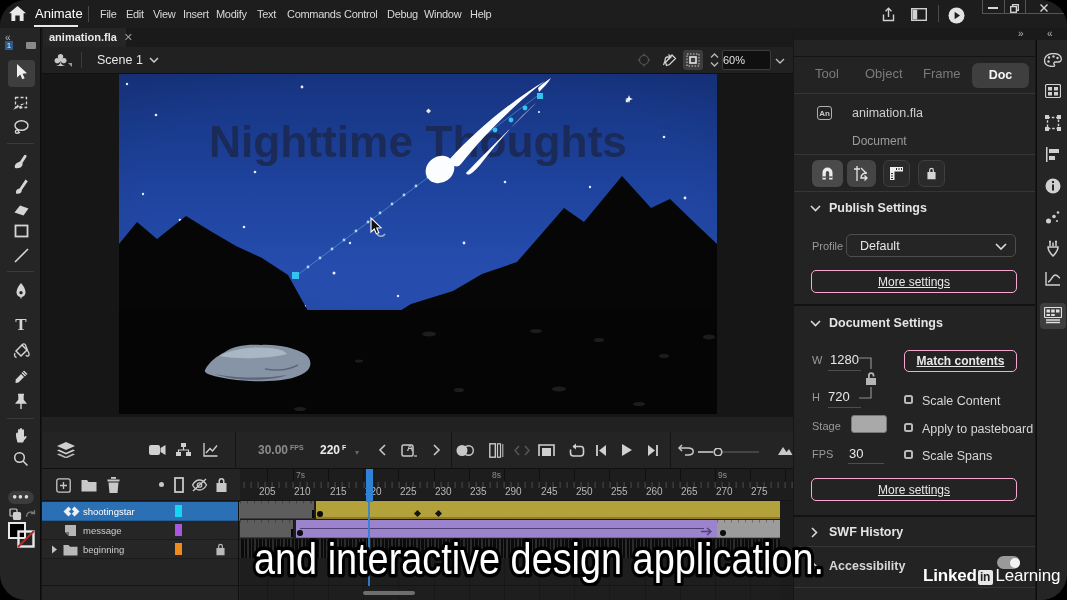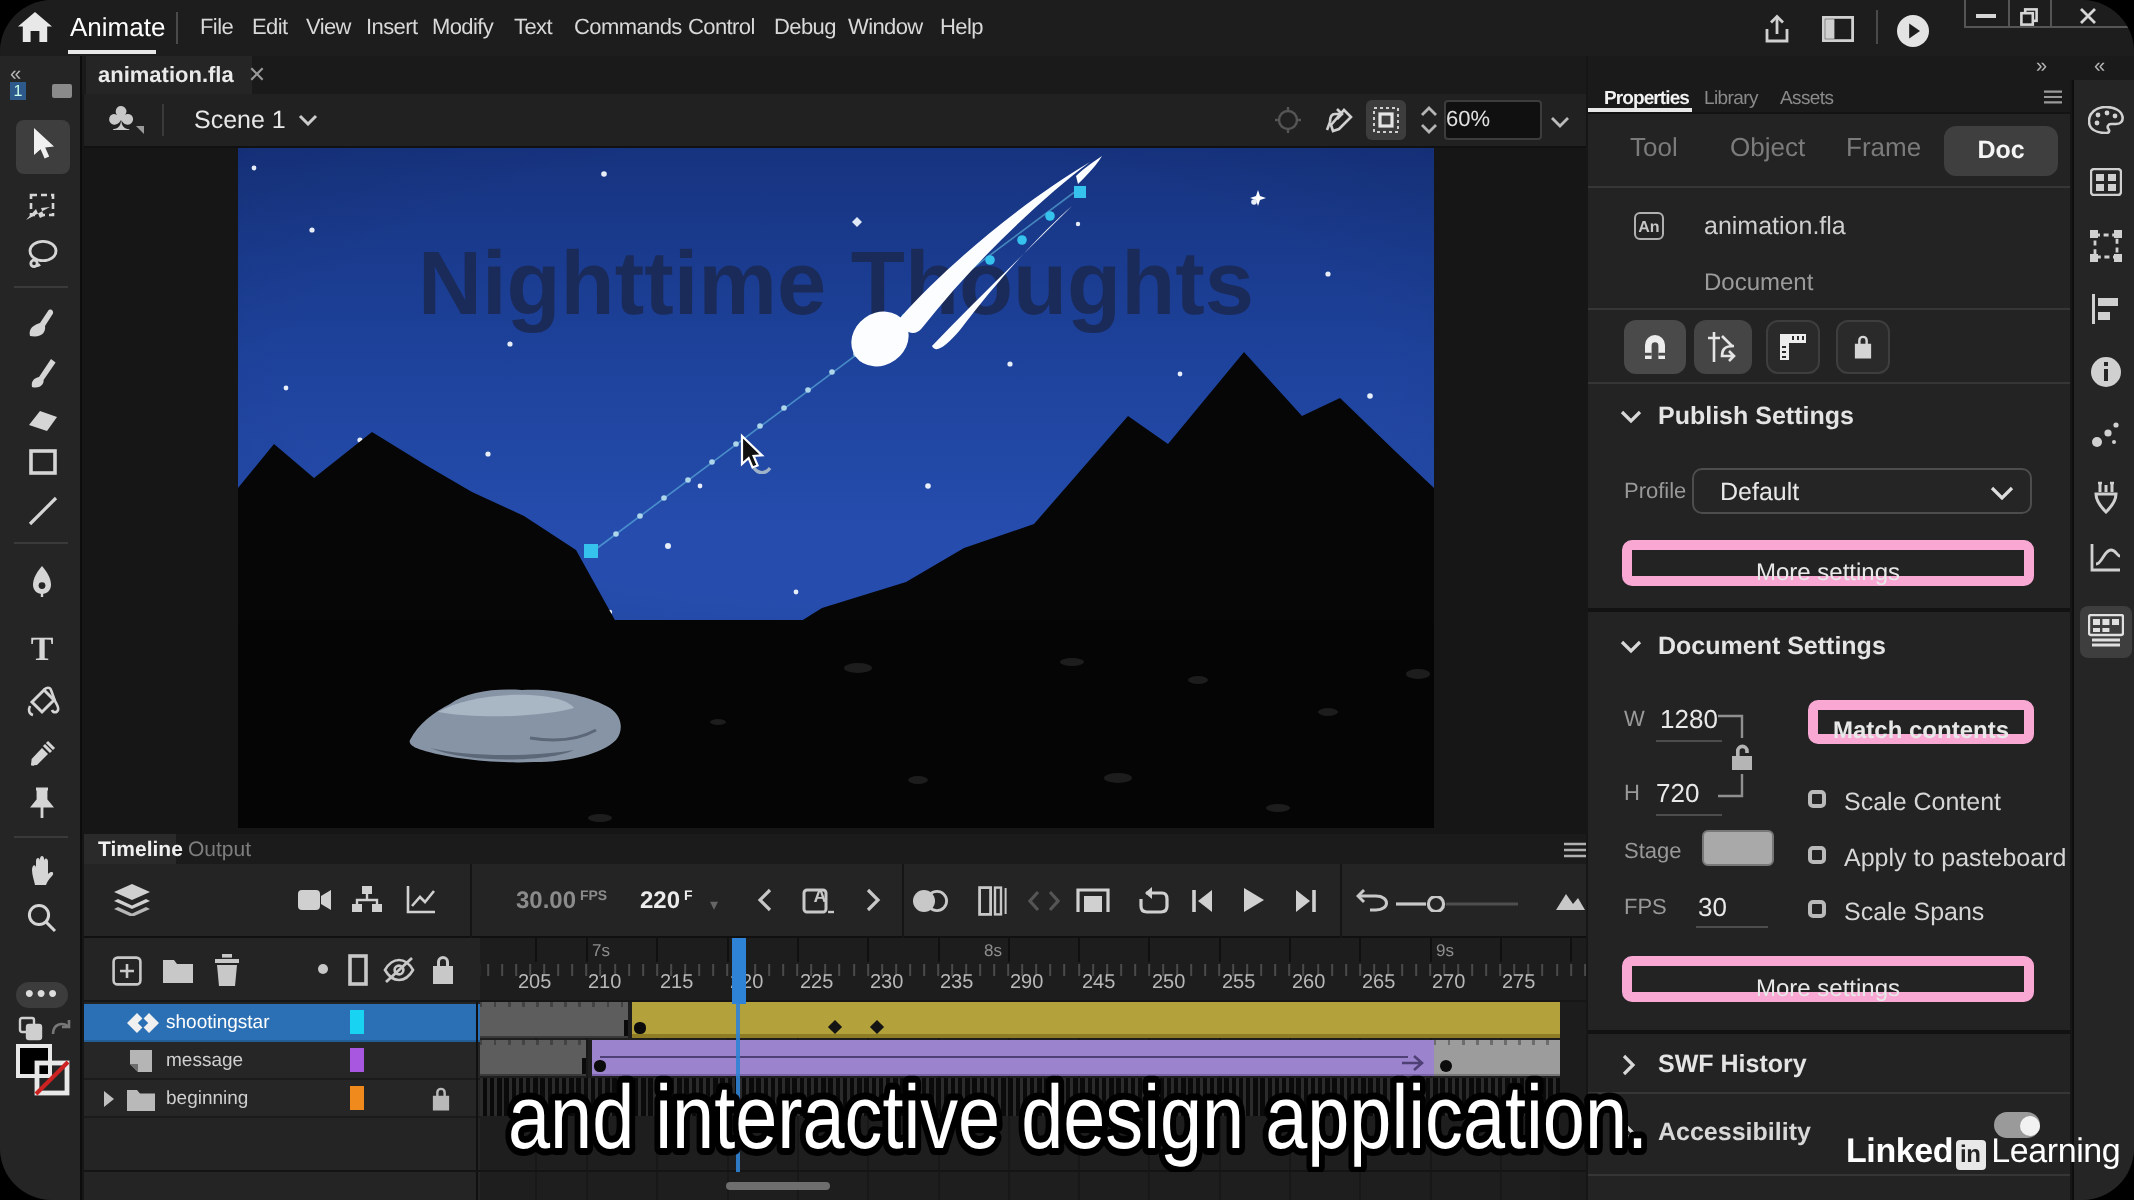--- a/index.html
+++ b/index.html
@@ -31,21 +31,21 @@
 #tl-tabs{position:absolute;left:0;top:0;width:751px;height:15px;background:#1b1b1b;}
 #tl-toolbar{position:absolute;left:0;top:15px;width:751px;height:37px;background:#242424;border-bottom:1px solid #101010;}
 #tl-left{position:absolute;left:0;top:53px;width:198px;height:147px;background:#242424;}
 #tl-frames{position:absolute;left:198px;top:53px;width:553px;height:147px;background:#1e1e1e;overflow:hidden;}
 .lrow{position:absolute;left:0;width:198px;height:19px;background:#262626;border-bottom:1px solid #1b1b1b;color:#cfcfcf;font-size:9.5px;}
 
 #propstrip{position:absolute;left:794px;top:28px;width:273px;height:12px;background:#1a1a1a;}
 #props{position:absolute;left:794px;top:40px;width:241px;height:560px;background:#232323;}
 #rightstrip{position:absolute;left:1036px;top:40px;width:31px;height:560px;background:#252525;border-left:1px solid #0d0d0d;}
 .hdr{font-weight:bold;color:#e4e4e4;font-size:12.5px;}
-.btn{position:absolute;border:5px solid #f9a8d4;border-radius:5px;color:#e8e8e8;font-size:12px;text-align:center;}
+.btn{position:absolute;border:1px solid #f9a8d4;border-radius:5px;color:#e8e8e8;font-size:12px;text-align:center;text-decoration:underline;}
 .chk{position:absolute;width:9px;height:9px;border:2px solid #b9b9b9;border-radius:2.5px;}
 .chklbl{position:absolute;color:#d6d6d6;font-size:12.5px;}
 .dimlbl{position:absolute;color:#999;font-size:11px;}
 svg{display:block;}
 </style></head>
 <body>
 <div id="app">
   <div id="topbar">
     <svg class="abs" style="left:8px;top:5px" width="19" height="18" viewBox="0 0 19 18">
         <path d="M9.5 1 L18 8.3 L15.6 8.3 L15.6 16 L11.7 16 L11.7 10.5 L7.3 10.5 L7.3 16 L3.4 16 L3.4 8.3 L1 8.3 Z" fill="#e8e8e8"></path>
@@ -330,27 +330,20 @@
         </g>
 
         <g transform="translate(252,144)">
           <path d="M0 0 L0 14 L3.3 11 L5.3 15.8 L7.8 14.7 L5.8 10 L10 9.7 Z" fill="#111" stroke="#fff" stroke-width="1.1"></path>
           <path d="M6 16 C8 19 12 19 14 16" fill="none" stroke="#9fb3c8" stroke-width="1.6"></path>
         </g>
       </svg>
     </div>
   </div>
   <div id="timeline">
-    <div id="tl-tabs">
-      <div class="abs" style="left:0;top:0;width:46px;height:15px;background:#2a2a2a;color:#f0f0f0;font-size:10.5px;font-weight:bold;padding:2px 0 0 7px">Timeline</div>
-      <div class="abs" style="left:52px;top:2px;color:#7d7d7d;font-size:10.5px">Output</div>
-      <svg class="abs" style="left:740px;top:4px" width="11" height="8" viewBox="0 0 11 8" stroke="#b0b0b0" stroke-width="1.2">
-          <path d="M0 1 L11 1 M0 4 L11 4 M0 7 L11 7"></path>
-        </svg>
-    </div>
     <div id="tl-toolbar">
       <svg class="abs" style="left:15px;top:10px" width="18" height="16" viewBox="0 0 18 16">
           <path d="M9 0 L18 4 L9 8 L0 4 Z" fill="#d0d0d0"></path>
           <path d="M2 7.5 L9 10.8 L16 7.5 L18 8.5 L9 12.5 L0 8.5 Z" fill="#d0d0d0"></path>
           <path d="M2 11.5 L9 14.8 L16 11.5 L18 12.5 L9 16.5 L0 12.5 Z" fill="#d0d0d0" opacity="0.85"></path>
         </svg>
       <svg class="abs" style="left:107px;top:12px" width="17" height="12" viewBox="0 0 17 12">
           <rect x="0" y="1" width="11" height="10" rx="2" fill="#d0d0d0"></rect>
           <path d="M11.5 4 L16.5 1 L16.5 11 L11.5 8 Z" fill="#d0d0d0"></path>
         </svg>
@@ -539,29 +532,20 @@
     <div class="abs" style="left:0;top:168px;width:751px;height:1px;background:#141414"></div>
     <div class="abs" style="left:321px;top:174px;width:52px;height:4px;background:#6e6e6e;border-radius:2px"></div>
     <div class="abs" style="left:323.5px;top:52px;width:7px;height:33px;background:#2f83d6"></div>
     <div class="abs" style="left:326px;top:85px;width:2px;height:84px;background:#2f83d6;opacity:0.9"></div>
   </div>
   <div id="propstrip">
     <div class="abs" style="left:224px;top:0px;color:#b5b5b5;font-size:10px">»</div>
     <div class="abs" style="left:253px;top:0px;color:#b5b5b5;font-size:10px">«</div>
   </div>
   <div id="props">
-    <div class="abs" style="left:0;top:0;width:241px;height:16px;background:#1a1a1a">
-      <div class="abs" style="left:8px;top:3.5px;color:#f2f2f2;font-size:9.5px;font-weight:bold;letter-spacing:-0.45px">Properties</div>
-      <div class="abs" style="left:0px;top:14px;width:52px;height:2px;background:#e8e8e8"></div>
-      <div class="abs" style="left:58px;top:3.5px;color:#8a8a8a;font-size:9.5px;letter-spacing:-0.3px">Library</div>
-      <div class="abs" style="left:96px;top:3.5px;color:#8a8a8a;font-size:9.5px;letter-spacing:-0.3px">Assets</div>
-      <svg class="abs" style="left:228px;top:5px" width="9" height="7" viewBox="0 0 9 7" stroke="#9a9a9a" stroke-width="1.1">
-          <path d="M0 0.8 L9 0.8 M0 3.5 L9 3.5 M0 6.2 L9 6.2"></path>
-        </svg>
-    </div>
     <div class="abs" style="left:21px;top:26px;color:#7b7b7b;font-size:13px">Tool</div>
     <div class="abs" style="left:71px;top:26px;color:#7b7b7b;font-size:13px">Object</div>
     <div class="abs" style="left:129px;top:26px;color:#7b7b7b;font-size:13px">Frame</div>
     <div class="abs" style="left:178px;top:23px;width:57px;height:25px;background:#3f3f3f;border-radius:6px;color:#f5f5f5;font-size:12.5px;font-weight:bold;text-align:center;line-height:25px">Doc</div>
     <div class="abs" style="left:0;top:16px;width:241px;height:1px;background:#131313"></div>
       <div class="abs" style="left:0;top:53px;width:241px;height:1px;background:#363636"></div>
     <div class="abs" style="left:23px;top:66px;width:15px;height:14px;border:1.3px solid #b0b0b0;border-radius:3px;color:#c8c8c8;font-size:8px;font-weight:bold;text-align:center;line-height:13px">An</div>
     <div class="abs" style="left:58px;top:66px;color:#cfcfcf;font-size:12.5px">animation.fla</div>
     <div class="abs" style="left:58px;top:94px;color:#9b9b9b;font-size:12px">Document</div>
     <div class="abs" style="left:0;top:114px;width:241px;height:1px;background:#363636"></div>

